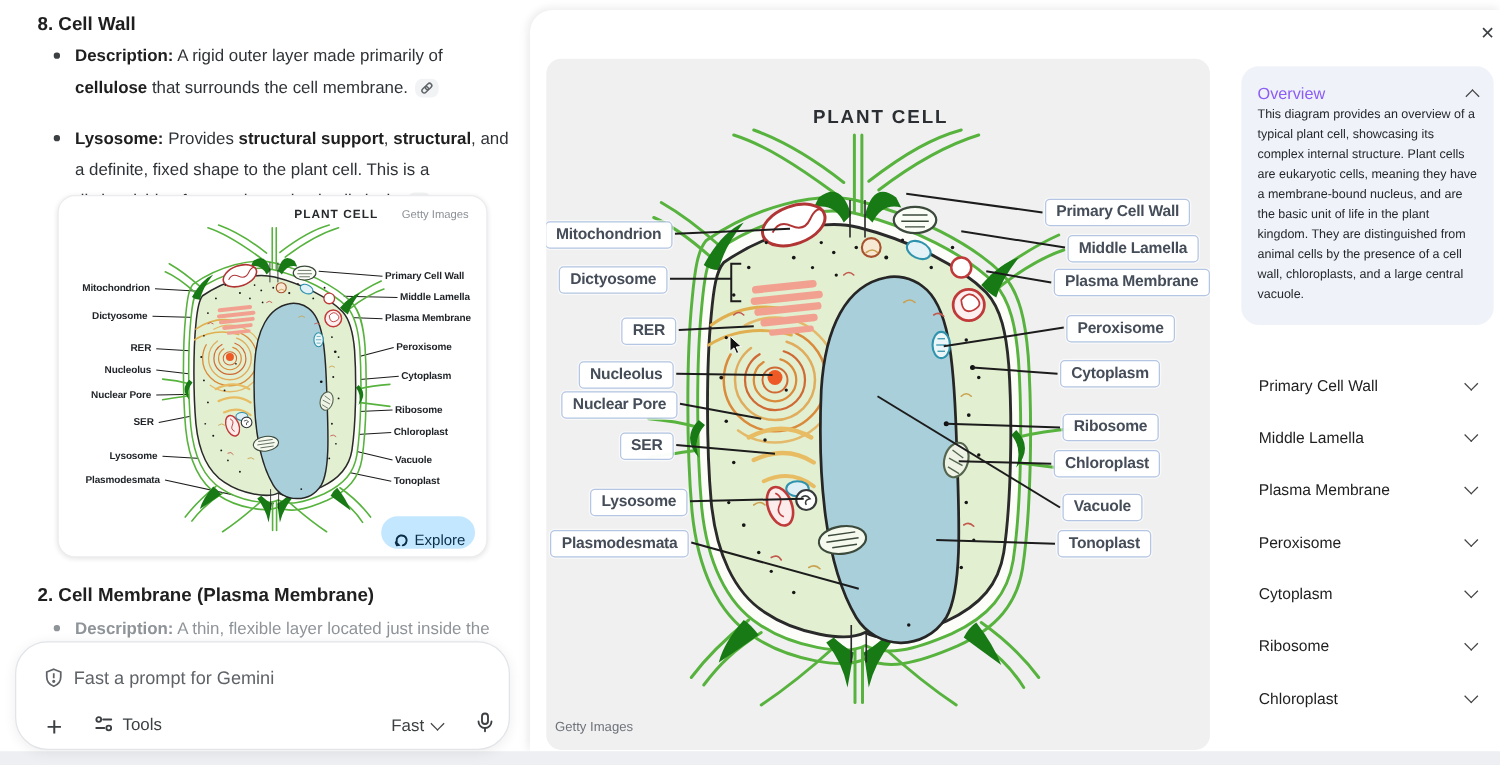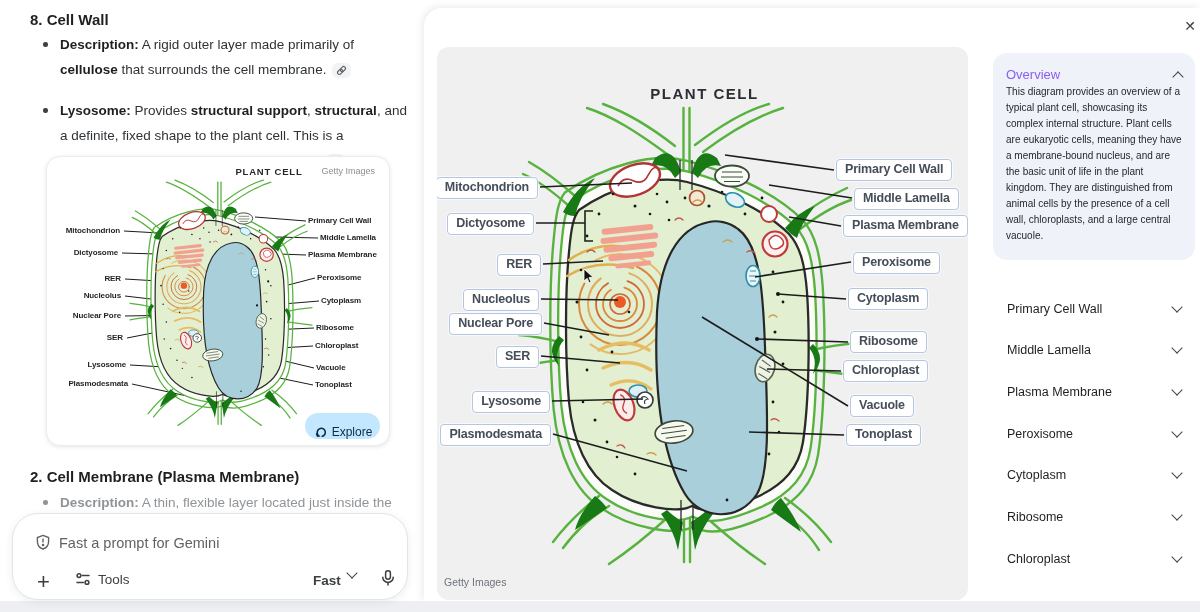--- a/index.html
+++ b/index.html
@@ -29,22 +29,22 @@
     background:#c2e7ff; display:flex; align-items:flex-end; justify-content:center; gap:5px;
     font-size:12px; color:#0b2d47; cursor:pointer; }
 
   
   .prompt-bar { position:absolute; left:12px; top:513px; width:396px; height:87px; background:#fff;
     border:1px solid #e2e4e8; border-radius:26px; box-shadow:0 2px 10px rgba(0,0,0,.07); z-index:5; }
   .prompt-placeholder { position:absolute; left:46px; top:21px; font-size:14.5px; color:#5f6368; }
   .prompt-row-icon { position:absolute; color:#3c4043; }
   .tools-group { position:absolute; left:62px; top:57px; display:flex; align-items:flex-end; gap:7px;
     font-size:13.5px; color:#3c4043; cursor:pointer; }
-  .fast-group { position:absolute; left:300px; top:59px; display:flex; gap:7px;
-    font-size:13.5px; color:#3c4043; cursor:pointer;font-weight:bold; }
+  .fast-group { position:absolute; left:300px; top:59px; display:flex; align-items:center; gap:7px;
+    font-size:13.5px; color:#3c4043; cursor:pointer; }
   .chev { width:8px; height:8px; border-right:1.6px solid #444; border-bottom:1.6px solid #444;
     transform:rotate(45deg); margin-top:-4px; }
   .chev.up { transform:rotate(-135deg); margin-top:4px; }
 
   
   .main-panel { position:absolute; left:424px; top:8px; width:776px; height:593px; background:#fff;
     border-radius:18px 0 0 0; box-shadow:-3px 0 8px rgba(0,0,0,.05), 0 -3px 8px rgba(0,0,0,.04); }
   .image-card { position:absolute; left:437px; top:47px; width:531px; height:553px;
     background:#f0f0f1; border-radius:12px; overflow:hidden; }
   .diag-title { position:absolute; left:175px; top:38px; width:185px; text-align:center;

